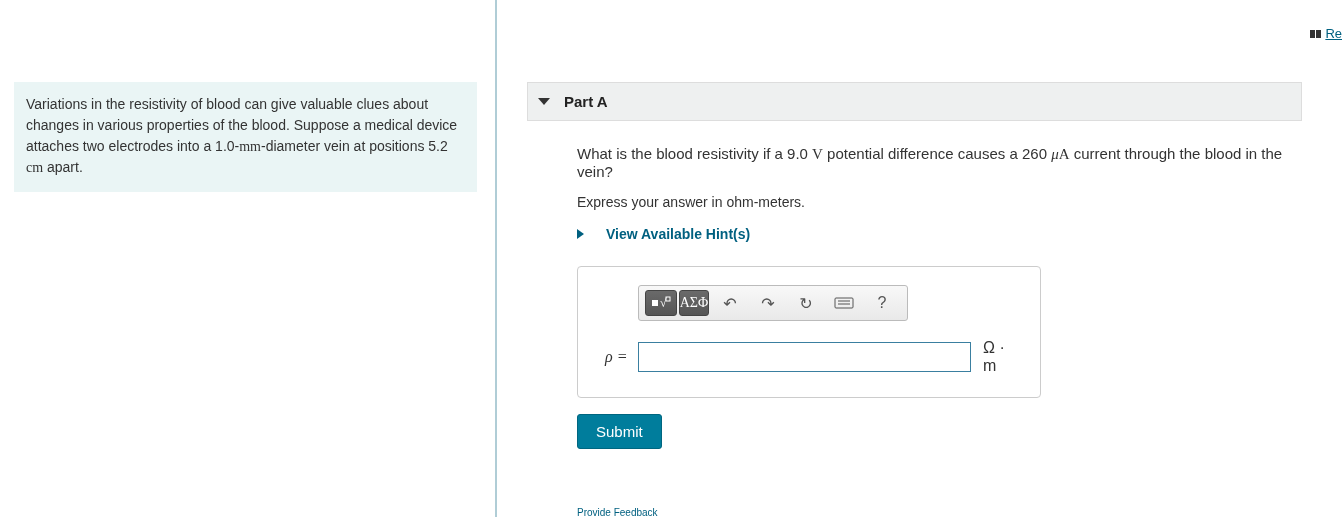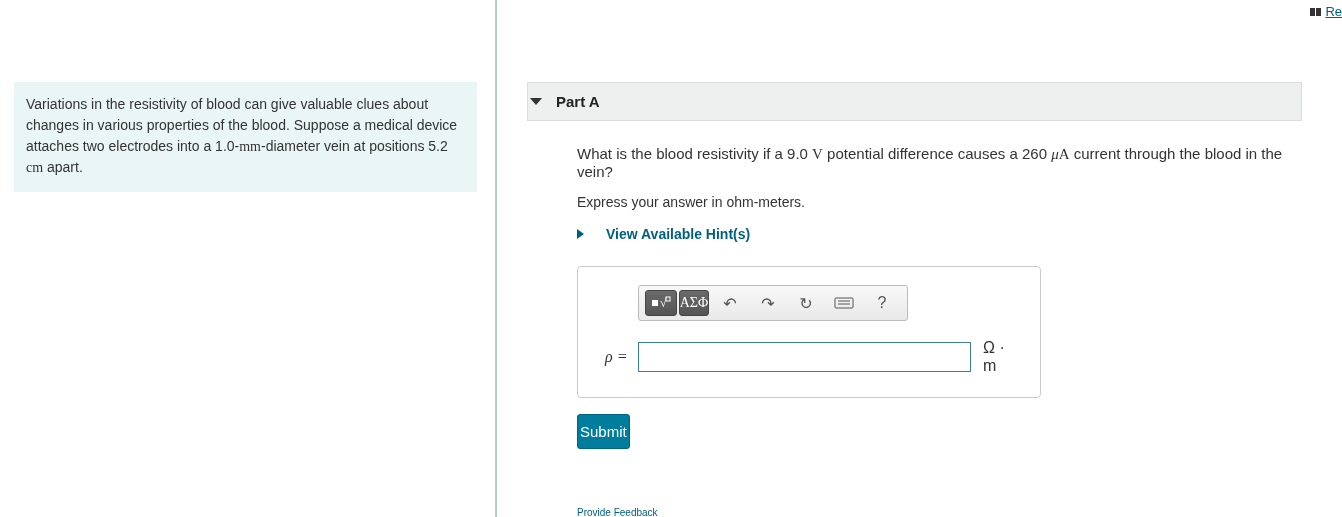--- a/index.html
+++ b/index.html
@@ -8,21 +8,21 @@
       font-size: 14px;
       color: #333;
       background: #fff;
       width: 1342px;
       height: 517px;
       position: relative;
       overflow: hidden;
     }
     .top-right-link {
       position: absolute;
-      top: 4px;
+      top: 26px;
       right: 0;
       color: #006080;
       text-decoration: underline;
       font-size: 13px;
       display: flex;
       align-items: center;
       gap: 4px;
     }
     .top-right-icon {
       display: inline-flex;
@@ -55,21 +55,21 @@
       background: #b0cdd6;
       flex-shrink: 0;
     }
     .right-panel {
       flex: 1;
       padding: 82px 40px 0 30px;
     }
     .part-header {
       background: #eef0f0;
       border: 1px solid #ddd;
-      padding: 10px 2px;
+      padding: 10px 10px;
       display: flex;
       align-items: center;
       gap: 14px;
     }
     .part-caret {
       width: 0;
       height: 0;
       border-left: 6px solid transparent;
       border-right: 6px solid transparent;
       border-top: 7px solid #333;
@@ -181,21 +181,21 @@
     .unit-label {
       font-family: Liberation Sans, sans-serif;
       font-size: 16px;
       margin-left: 2px;
     }
     .submit-btn {
       background: #007d9c;
       color: #fff;
       border: 1px solid #006680;
       border-radius: 3px;
-      padding: 8px 2px;
+      padding: 8px 18px;
       font-size: 15px;
       cursor: pointer;
       margin-top: 16px;
     }
     .feedback-link {
       color: #006080;
       text-decoration: underline;
       font-size: 10px;
       display: inline-block;
       margin-top: 58px;

